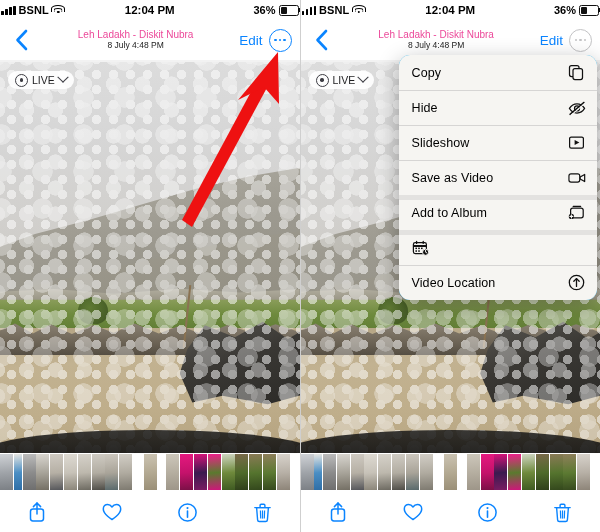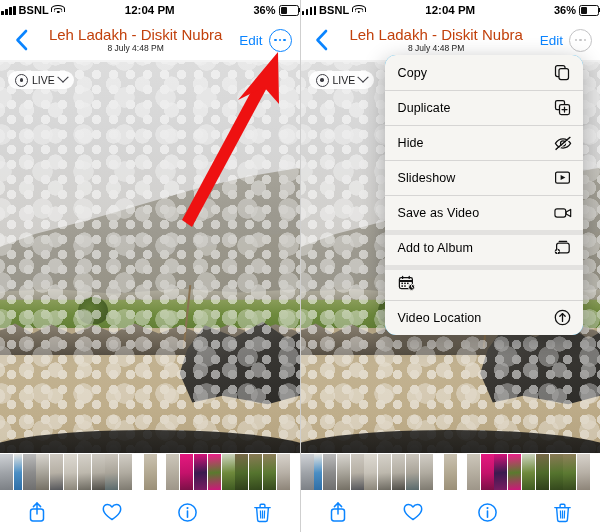--- a/index.html
+++ b/index.html
@@ -28,21 +28,21 @@
   .batt-pct{font-size:11px;font-weight:600;}
   .batt{position:relative;width:18px;height:9px;border:1.2px solid #111;border-radius:2.4px;}
   .batt .fill{position:absolute;top:1px;bottom:1px;left:1px;width:36%;background:#111;border-radius:1px;}
   .batt .cap{position:absolute;right:-3px;top:2.6px;width:1.6px;height:3.6px;background:#111;border-radius:0 1px 1px 0;}
 
   
   .navbar{position:relative;height:40px;background:#fff;display:flex;align-items:center;padding:0 8px;}
   .back{width:26px;height:26px;display:flex;align-items:center;justify-content:center;flex:none;}
   .back svg{display:block}
   .nav-center{flex:1;text-align:center;line-height:1.05;}
-  .nav-title{font-size:15px;color:#c2410c;font-weight:400;white-space:nowrap;}
+  .nav-title{font-size:10px;color:#ec4899;font-weight:400;white-space:nowrap;}
   .nav-sub{font-size:8.5px;color:#222;margin-top:1px;white-space:nowrap;}
   .edit{font-size:13.5px;color:#0a84ff;padding:0 6px 0 2px;flex:none;}
   .more{width:21px;height:21px;border:1.4px solid #0a84ff;border-radius:50%;display:flex;align-items:center;justify-content:center;gap:2px;flex:none;}
   .more i{width:2.6px;height:2.6px;border-radius:50%;background:#0a84ff;display:block;}
   .panel.right .edit{color:#0a84ff;}
   .panel.right .more{border-color:#c3c3c5;}
   .panel.right .more i{background:#c3c3c5;}
   .navsep{height:2px;background:#f2f2f2;}
 
   
@@ -89,21 +89,21 @@
 
   
   .filmstrip{height:37px;display:flex;gap:.8px;overflow:hidden;background:#fff;padding-top:1px;}
   .filmstrip .th{flex:none;height:36px;}
 
   
   .toolbar{height:42px;display:flex;align-items:center;justify-content:space-around;background:#fff;}
   .tb{width:30px;height:30px;display:flex;align-items:center;justify-content:center;}
 
   
-  .menu{position:absolute;left:84px;top:55px;width:198px;border-radius:11px;overflow:hidden;
+  .menu{position:absolute;left:98px;top:55px;width:198px;border-radius:11px;overflow:hidden;
         background:#0ea5e9;box-shadow:0 6px 22px rgba(0,0,0,.30);}
   .mi{position:relative;height:35px;display:flex;align-items:center;justify-content:space-between;
       padding:0 11px 0 13px;font-size:12.5px;color:#000;background:#f6f5f2;}
   .mi+.mi:before{content:"";position:absolute;left:0;right:0;top:0;height:1px;background:rgba(60,60,67,.17);}
   .mi.groupstart:before{height:5px;background:rgba(60,60,67,.10);}
   .mi .mlabel{letter-spacing:.1px;}
   .mi .micon{width:18px;height:18px;display:flex;align-items:center;justify-content:center;}
   .mi .micon svg{display:block;}
 
   
@@ -370,31 +370,20 @@
         <div class="mi">
           <span class="mlabel">Copy</span>
           <span class="micon">
             <svg width="17" height="17" viewBox="0 0 17 17">
               <rect x="1.5" y="1.5" width="9.5" height="11" rx="2" stroke="#111" fill="none" stroke-width="1.25" stroke-linejoin="round" stroke-linecap="round"></rect>
               <rect x="5" y="4.5" width="9.5" height="11" rx="2" fill="#f6f5f2" stroke="#111" stroke-width="1.25" stroke-linejoin="round" stroke-linecap="round"></rect>
             </svg>
           </span>
         </div>
         <div class="mi">
-          <span class="mlabel">Duplicate</span>
-          <span class="micon">
-            <svg width="17" height="17" viewBox="0 0 17 17">
-              <rect x="1.5" y="1.5" width="9" height="9" rx="1.6" stroke="#111" fill="none" stroke-width="1.25" stroke-linejoin="round" stroke-linecap="round"></rect>
-              <rect x="5.5" y="5.5" width="10" height="10" rx="1.8" fill="#f6f5f2" stroke="#111" stroke-width="1.25" stroke-linejoin="round" stroke-linecap="round"></rect>
-              <line x1="10.5" y1="8" x2="10.5" y2="13" stroke="#111" fill="none" stroke-width="1.25" stroke-linejoin="round" stroke-linecap="round"></line>
-              <line x1="8" y1="10.5" x2="13" y2="10.5" stroke="#111" fill="none" stroke-width="1.25" stroke-linejoin="round" stroke-linecap="round"></line>
-            </svg>
-          </span>
-        </div>
-        <div class="mi">
           <span class="mlabel">Hide</span>
           <span class="micon">
             <svg width="18" height="16" viewBox="0 0 18 16">
               <path d="M1.4 8.4S4.3 3.8 9 3.8s7.6 4.6 7.6 4.6-2.9 4.6-7.6 4.6S1.4 8.4 1.4 8.4Z" stroke="#111" fill="none" stroke-width="1.25" stroke-linejoin="round" stroke-linecap="round"></path>
               <circle cx="9" cy="8.4" r="2.5" stroke="#111" fill="none" stroke-width="1.25" stroke-linejoin="round" stroke-linecap="round"></circle>
               <line x1="2" y1="14.4" x2="16" y2="2.4" stroke="#111" stroke-width="1.4" stroke-linecap="round"></line>
               <line x1="3.2" y1="15.2" x2="17.2" y2="3.2" stroke="#f6f5f2" stroke-width="1.1" stroke-linecap="round"></line>
             </svg>
           </span>
         </div>

